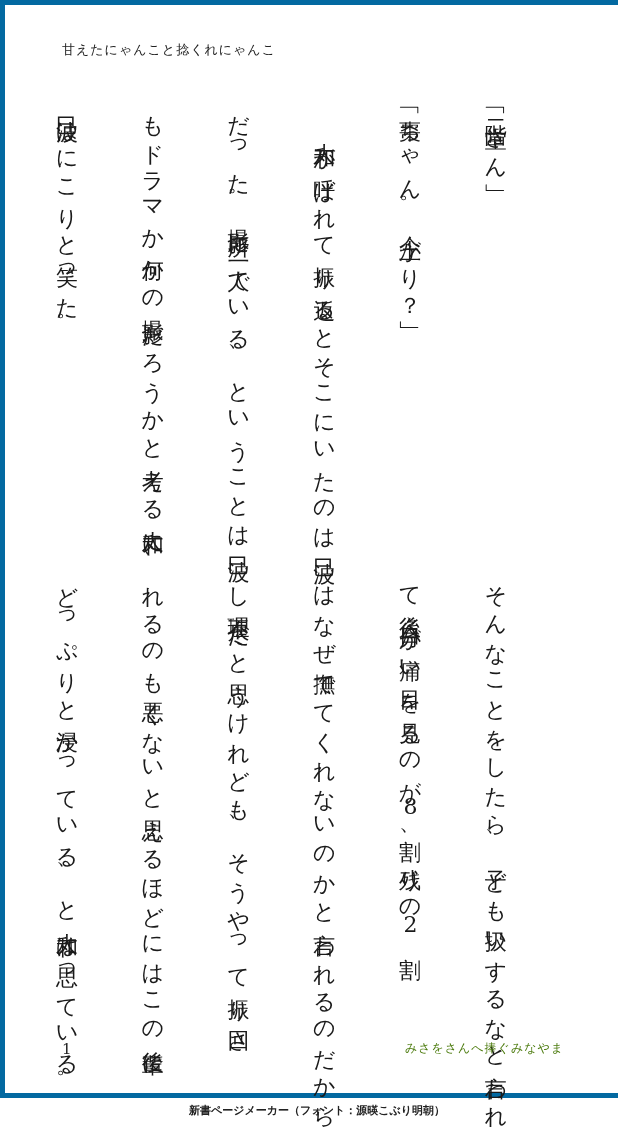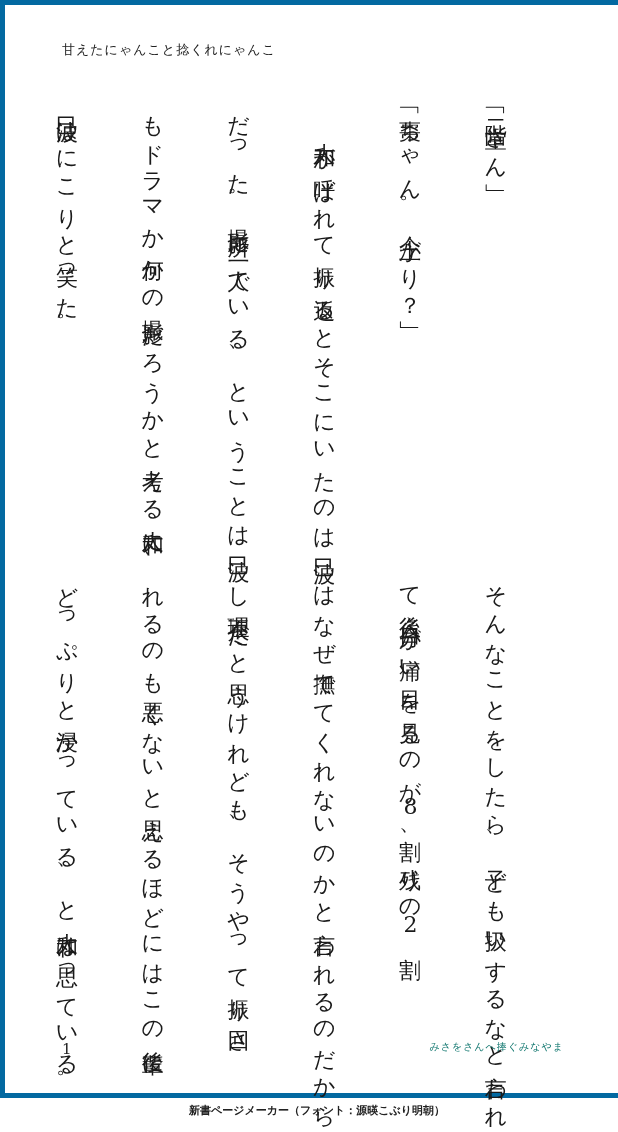--- a/index.html
+++ b/index.html
@@ -9,22 +9,22 @@
           border: 5px solid #0369a1; background: #ffffff; }
   .running-title { position: absolute; left: 57px; top: 36px; font-size: 13px;
                    letter-spacing: 1px; color: #222; }
   .text-block { position: absolute; writing-mode: vertical-rl; text-orientation: upright;
                 font-size: 22px; line-height: 28.6px; letter-spacing: 3.4px; color: #1a1a1a;
                 white-space: pre; }
   .block-top { right: 52px; top: 95px; height: 440px; width: 490px; }
   .block-bottom { right: 52px; top: 566px; height: 440px; width: 490px; }
   .col { display: block; }
   .page-number { position: absolute; left: 57px; top: 1035px; font-size: 15px; color: #222; }
-  .author-note { position: absolute; right: 55px; top: 1035px; font-size: 10px;
-                 color: #0f766e; letter-spacing: 1px; margin-left: 12px; }
+  .author-note { position: absolute; right: 55px; top: 1035px; font-size: 12px;
+                 color: #4d7c0f; letter-spacing: 1px; margin-left: 12px; }
   .caption { position: absolute; left: 0; width: 618px; top: 1103px; text-align: center;
              font-size: 11px; color: #222; font-weight: bold; padding-left: 8px; }
 </style>
 </head>
 <body>
 
 <div class="page">
   <div class="running-title">甘えたにゃんこと捻くれにゃんこ</div>
 
   <div class="text-block block-top">

